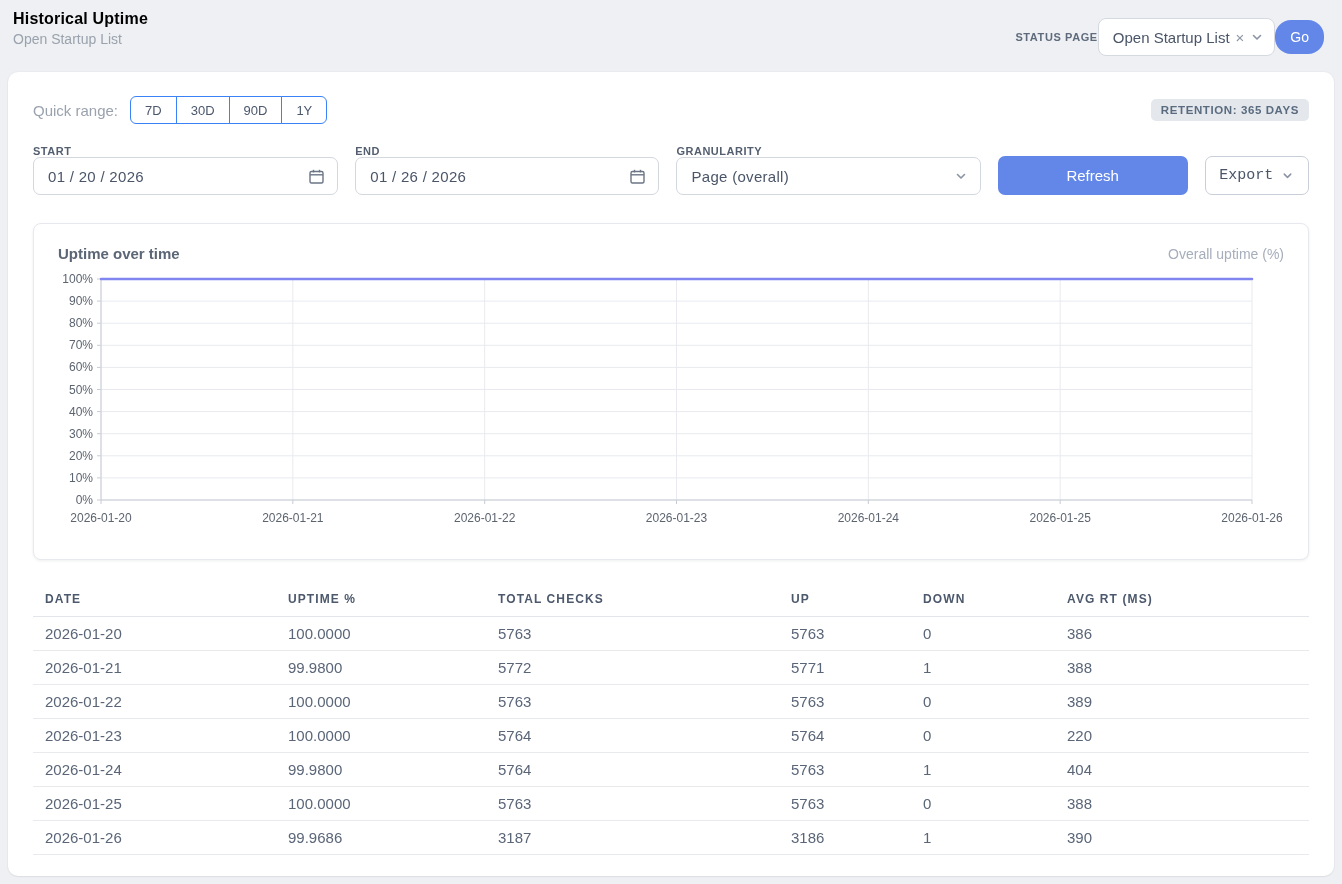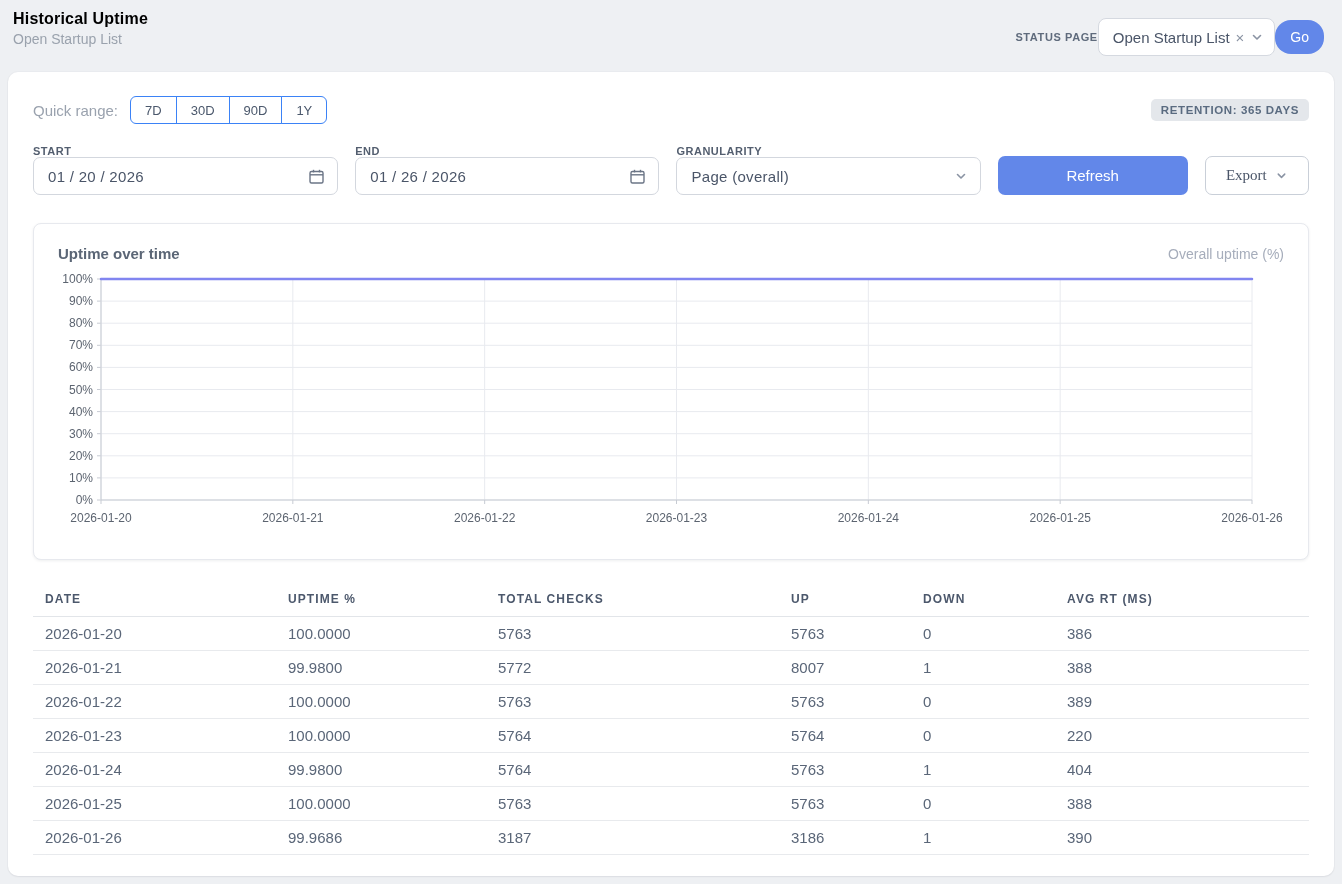--- a/index.html
+++ b/index.html
@@ -73,21 +73,21 @@
   .input-box .value { font-size: 15px; color: #4a5568; letter-spacing: .3px; }
   .w-start { width: 307px; } .w-end { width: 306px; } .w-gran { width: 306px; }
   .btn-refresh {
     background: #6287e9; color: #fff; font-size: 15px;
     width: 191px; height: 39px; border-radius: 7px;
   }
   .btn-export {
     display: flex; align-items: center; justify-content: center; gap: 8px;
     background: #fff; border: 1px solid #c9cfd8; color: #4a5568;
     font-size: 15px; width: 105px; height: 39px; border-radius: 7px; cursor: pointer;
-    font-family: Liberation Serif, serif;
+    font-family: Liberation Mono, monospace;
   }
   .cal-icon { stroke: #6b7586; fill: none; stroke-width: 1.4; }
 
   
   .chart-card {
     margin-top: 28px; border: 1px solid #e7e9ee; border-radius: 8px;
     box-shadow: 0 1px 3px rgba(16,24,40,.07);
     padding: 21px 24px 14px 24px; height: 337px; background: #fff;
   }
   .chart-head { display: flex; justify-content: space-between; align-items: center; }
@@ -284,21 +284,21 @@
             <td>100.0000</td>
             <td>5763</td>
             <td>5763</td>
             <td>0</td>
             <td>386</td>
           </tr>
           <tr>
             <td>2026-01-21</td>
             <td>99.9800</td>
             <td>5772</td>
-            <td>8007</td>
+            <td>5771</td>
             <td>1</td>
             <td>388</td>
           </tr>
           <tr>
             <td>2026-01-22</td>
             <td>100.0000</td>
             <td>5763</td>
             <td>5763</td>
             <td>0</td>
             <td>389</td>

